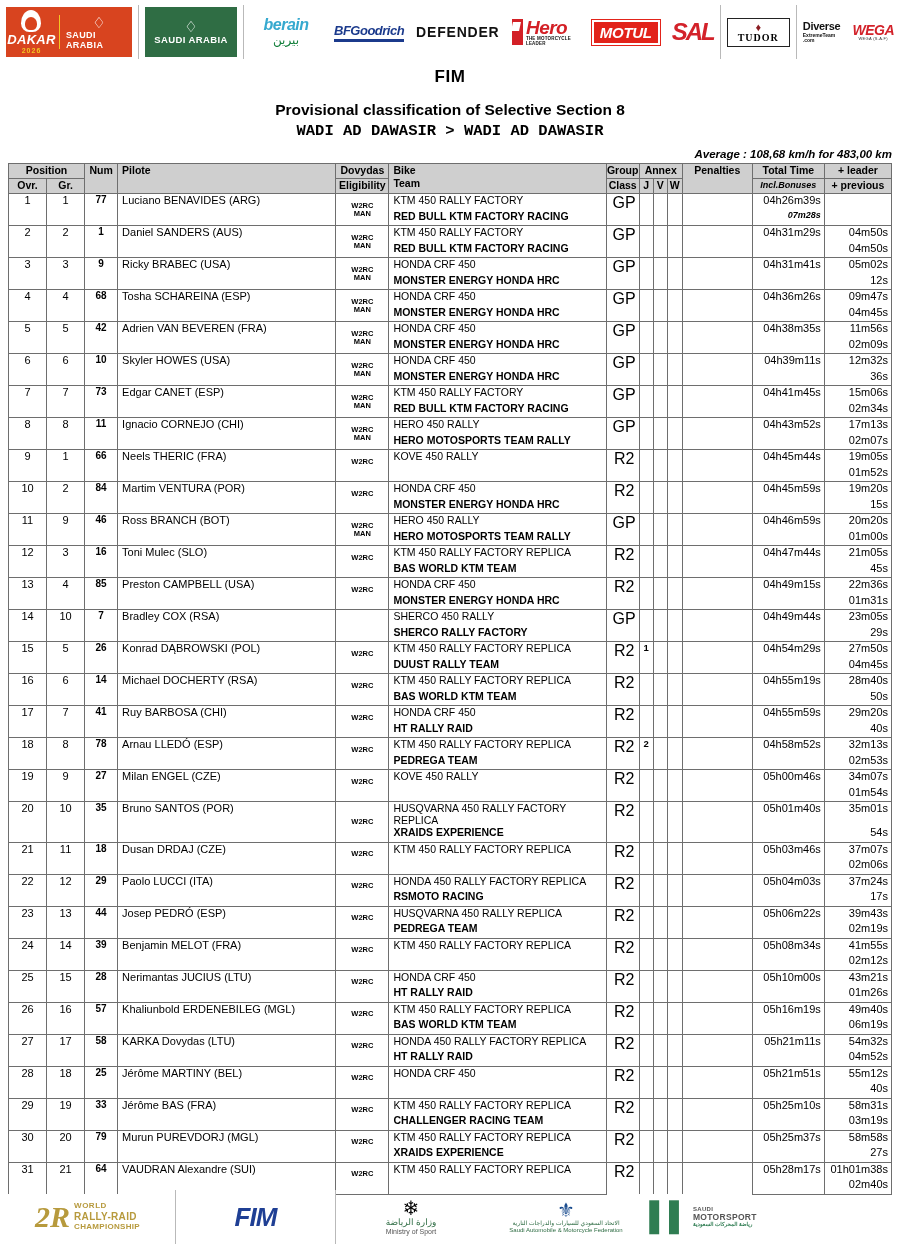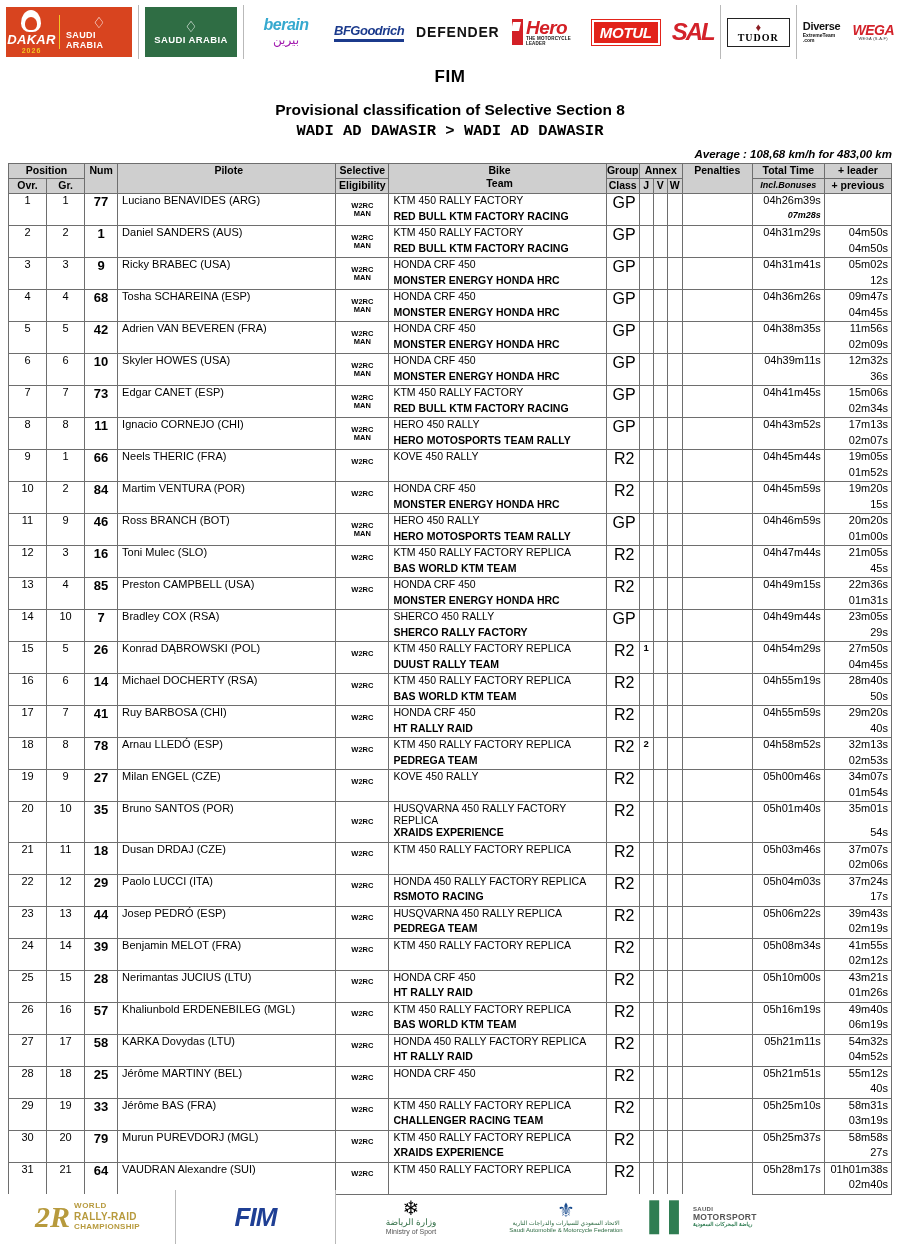--- a/index.html
+++ b/index.html
@@ -58,21 +58,21 @@
   .ksa-green {
     width: 92px; height: 50px; background: #2f6d44;
     display:flex; flex-direction:column; align-items:center; justify-content:center;
   }
   .ksa-green .ksa-text { font-size: 9.5px; }
 
   .berain {
     width: 72px; text-align:center; line-height:1.05;
   }
   .berain-en { font-size:16px; font-weight:bold; color:#36a9cf; font-style:italic; letter-spacing:-.5px;}
-  .berain-ar { font-size:12px; color:#a21caf; }
+  .berain-ar { font-size:12px; color:#15803d; }
 
   .bfg {
     background:#ffffff; text-align:center;
   }
   .bfg-word { font-size:13px; font-weight:bold; font-style:italic; color:#1b3a8c; letter-spacing:-.5px;}
   .bfg-bar { height:3px; background:#1b3a8c; margin-top:1px;}
 
   .defender { font-size:14px; font-weight:bold; letter-spacing:.8px; color:#111; }
 
   .hero-logo { display:flex; align-items:center; gap:3px; }
@@ -121,29 +121,29 @@
   }
   table.cls td, table.cls th { border: 1px solid #6e6e6e; padding:0; vertical-align: top; }
 
   thead th {
     background:#cfcfcf;
     font-size:10.5px; font-weight:bold;
     text-align:center;
     height:15px; line-height:13px;
     padding:0 2px;
   }
-  thead th.lft { text-align:center;margin-top:32px; }
+  thead th.lft { text-align:left;margin-top:32px; }
   .hdr-it { font-style:italic; font-weight:bold; font-size:9px; }
 
   tbody td { height:16px; }
   tbody tr.r-top td { border-bottom: none; }
   tbody tr.r-bot td { border-top: none; }
 
   .c-num { text-align:center; font-size:11px; }
-  .c-numb { text-align:center; font-size:13px; font-weight:bold; }
+  .c-numb { text-align:center; font-size:10px; font-weight:bold; }
   .c-pilot { font-size:11px; padding-left:4px !important; }
   .c-prio { text-align:center; font-size:7.5px; font-weight:bold; line-height:8px; }
   .c-bike { font-size:10.5px; padding-left:4px !important; }
   .c-team { font-size:10.5px; font-weight:bold; padding-left:4px !important; }
   .c-class { font-size:16px; padding-left:3px !important;text-align:center; }
   .c-time { text-align:right; font-size:11px; padding-right:3px !important; }
   .c-gap { text-align:right; font-size:11px; padding-right:3px !important; }
   .c-bonus { text-align:right; font-size:9px; font-style:italic; font-weight:bold; padding-right:3px !important; }
   .c-annex { text-align:center; font-size:9.5px; font-weight:bold; }
 
@@ -295,21 +295,21 @@
         <col style="width:15px">
       <col style="width:70px">
         <col style="width:72px">
         <col style="width:67px">
     </colgroup>
     <thead>
       <tr>
         <th colspan="2">Position</th>
         <th rowspan="2">Num</th>
         <th rowspan="2" class="lft" style="padding-left:4px">Pilote</th>
-        <th>Selective</th>
+        <th>Dovydas</th>
         <th rowspan="2" class="lft" style="padding-left:4px;vertical-align:top">
           <div>Bike</div>
           <div>Team</div>
         </th>
         <th>Group</th>
         <th colspan="3">Annex</th>
         <th rowspan="2">Penalties</th>
         <th>Total Time</th>
         <th>+ leader</th>
       </tr>

